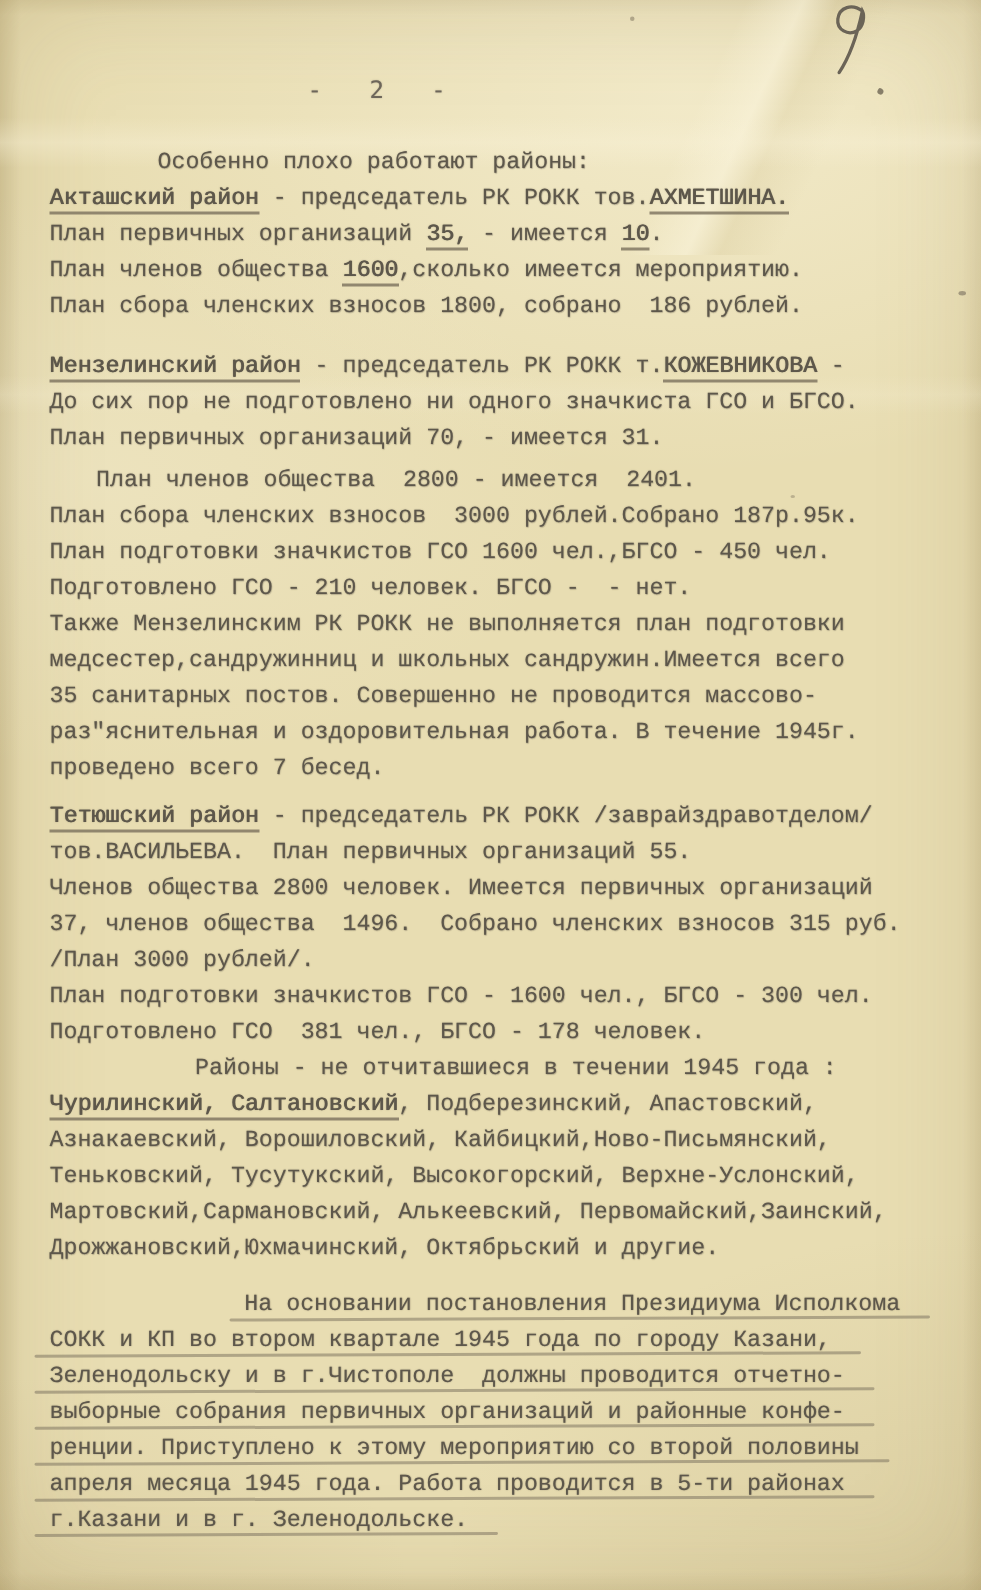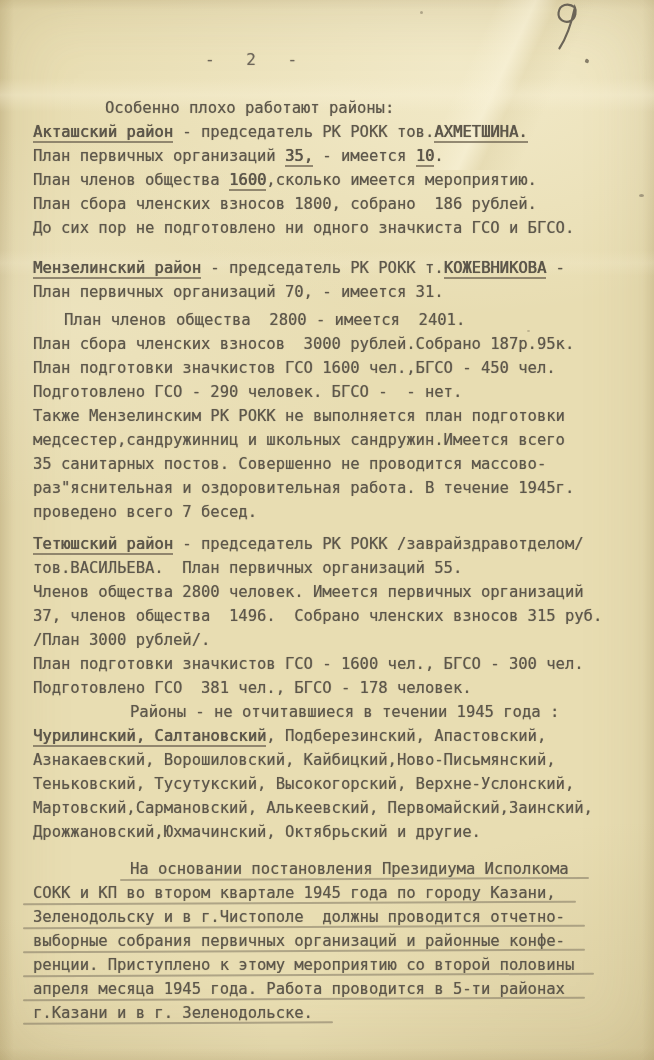--- a/index.html
+++ b/index.html
@@ -43,33 +43,33 @@
 
   .nine{position:absolute;left:548px;top:1px;width:32px;height:54px;transform:rotate(7deg);}
   .nine path{fill:none;stroke:#6b6457;stroke-width:2.1;stroke-linecap:round;}
 
   .pagenum{
     position:absolute;left:205px;top:50px;
     font-size:16px;color:#6d665a;word-spacing:20px;letter-spacing:1px;
     text-shadow:0 0 1px rgba(105,98,84,.5);
   }
 
-  .doc{position:absolute;left:33px;top:96px;width:600px;}
+  .doc{position:absolute;left:33px;top:96px;width:600px;font-family:Liberation Mono, monospace;}
   .line{
     position:relative;display:block;height:24px;line-height:24px;
     font-size:15.5px;color:#5d574b;white-space:pre;
     text-shadow:0 0 1px rgba(92,85,70,.45), 0.4px 0.4px 0.5px rgba(92,85,70,.25);
   }
   .txt{display:inline-block;position:relative;}
   .ind1{padding-left:72px;}
   .ind2{padding-left:97px;}
   .g-l{margin-top:16px;}
   .g-xs{margin-top:4px;margin-left:31px;}
   .g-m{margin-top:8px;}
-  .g-l2{margin-top:13px;}
+  .g-l2{margin-top:13px;text-align:center;}
   .u{
     border-bottom:2px solid rgba(122,112,93,.8);
     text-shadow:0.5px 0 0 rgba(80,74,62,.85), 0 0 1px rgba(92,85,70,.5);
   }
   .pencil .txt::after{
     content:"";position:absolute;left:-10px;right:-20px;bottom:1px;height:2px;
     background:rgba(128,118,98,.55);transform:rotate(-0.25deg);border-radius:2px;
   }
 </style>
 </head>
@@ -89,27 +89,27 @@
   </svg>
 
   <div class="pagenum">- 2 -</div>
 
   <div class="doc">
       <div class="line ind1"><span class="txt"><span class="">Особенно плохо работают районы:</span></span></div>
       <div class="line"><span class="txt"><span class="u">Акташский район</span><span class=""> - председатель РК РОКК тов.</span><span class="u">АХМЕТШИНА.</span></span></div>
       <div class="line"><span class="txt"><span class="">План первичных организаций </span><span class="u">35,</span><span class=""> - имеется </span><span class="u">10</span><span class="">.</span></span></div>
       <div class="line"><span class="txt"><span class="">План членов общества </span><span class="u">1600</span><span class="">,сколько имеется мероприятию.</span></span></div>
       <div class="line"><span class="txt"><span class="">План сбора членских взносов 1800, собрано  186 рублей.</span></span></div>
+      <div class="line g-l"><span class="txt"><span class="u">Мензелинский район</span><span class=""> - председатель РК РОКК т.</span><span class="u">КОЖЕВНИКОВА</span><span class=""> -</span></span></div>
       <div class="line"><span class="txt"><span class="">До сих пор не подготовлено ни одного значкиста ГСО и БГСО.</span></span></div>
-      <div class="line g-l"><span class="txt"><span class="u">Мензелинский район</span><span class=""> - председатель РК РОКК т.</span><span class="u">КОЖЕВНИКОВА</span><span class=""> -</span></span></div>
       <div class="line"><span class="txt"><span class="">План первичных организаций 70, - имеется 31.</span></span></div>
       <div class="line g-xs"><span class="txt"><span class="">План членов общества  2800 - имеется  2401.</span></span></div>
       <div class="line"><span class="txt"><span class="">План сбора членских взносов  3000 рублей.Собрано 187р.95к.</span></span></div>
       <div class="line"><span class="txt"><span class="">План подготовки значкистов ГСО 1600 чел.,БГСО - 450 чел.</span></span></div>
-      <div class="line"><span class="txt"><span class="">Подготовлено ГСО - 290 человек. БГСО -  - нет.</span></span></div>
+      <div class="line"><span class="txt"><span class="">Подготовлено ГСО - 210 человек. БГСО -  - нет.</span></span></div>
       <div class="line"><span class="txt"><span class="">Также Мензелинским РК РОКК не выполняется план подготовки</span></span></div>
       <div class="line"><span class="txt"><span class="">медсестер,сандружинниц и школьных сандружин.Имеется всего</span></span></div>
       <div class="line"><span class="txt"><span class="">35 санитарных постов. Совершенно не проводится массово-</span></span></div>
       <div class="line"><span class="txt"><span class="">раз"яснительная и оздоровительная работа. В течение 1945г.</span></span></div>
       <div class="line"><span class="txt"><span class="">проведено всего 7 бесед.</span></span></div>
       <div class="line g-m"><span class="txt"><span class="u">Тетюшский район</span><span class=""> - председатель РК РОКК /заврайздравотделом/</span></span></div>
       <div class="line"><span class="txt"><span class="">тов.ВАСИЛЬЕВА.  План первичных организаций 55.</span></span></div>
       <div class="line"><span class="txt"><span class="">Членов общества 2800 человек. Имеется первичных организаций</span></span></div>
       <div class="line"><span class="txt"><span class="">37, членов общества  1496.  Собрано членских взносов 315 руб.</span></span></div>
       <div class="line"><span class="txt"><span class="">/План 3000 рублей/.</span></span></div>

